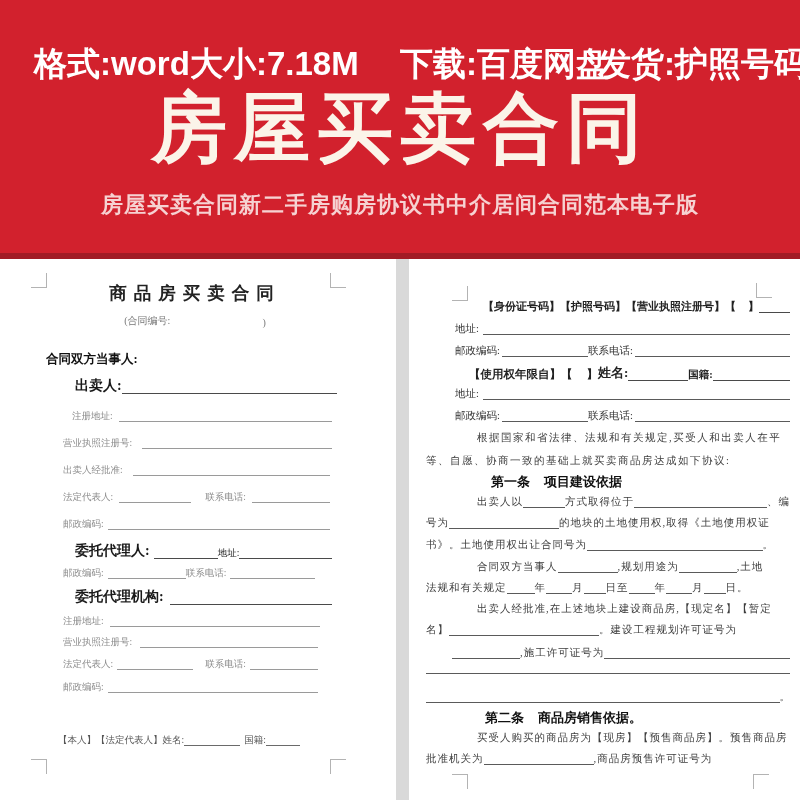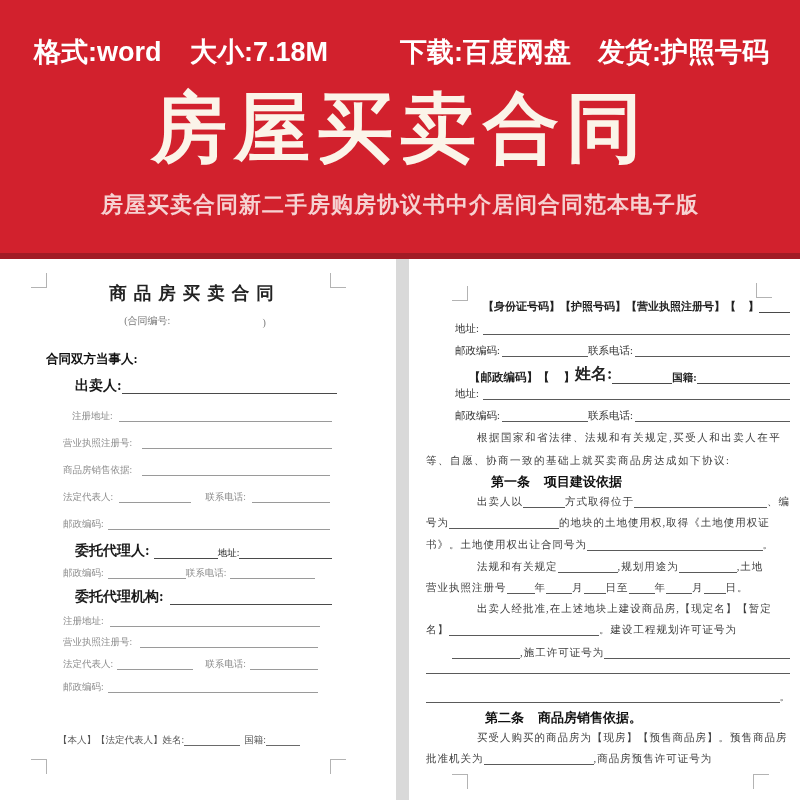--- a/index.html
+++ b/index.html
@@ -7,22 +7,22 @@
     width:800px;height:800px;position:relative;overflow:hidden;
     background:#ffffff;
     font-family:"Liberation Serif", serif;
   }
   
   .banner{
     position:absolute;top:0;left:0;width:800px;height:253px;
     background:#d2212d;border-bottom:6px solid #a21b25;
   }
   .meta-row span{
-    position:absolute;top:34px;color:#ffffff;font-weight:bold;
-    font-size:27px;font-family:"Liberation Sans", sans-serif;
+    position:absolute;top:42px;color:#ffffff;font-weight:bold;
+    font-size:33px;font-family:"Liberation Sans", sans-serif;
     white-space:nowrap;
   }
   .meta-0{left:34px}.meta-1{left:190px}.meta-2{left:400px}.meta-3{left:598px}
   .main-title{
     position:absolute;top:78px;left:0;width:800px;text-align:center;
     color:#fbf4e9;font-size:76px;font-weight:bold;letter-spacing:7px;
     font-family:"Liberation Sans", sans-serif;white-space:nowrap;
   }
   .subtitle{
     position:absolute;top:190px;left:0;width:800px;text-align:center;
@@ -91,21 +91,21 @@
         <span class="t">注册地址:</span>
         <span class="space" style="width: 6px;"></span>
         <span class="blank fill" style="border-bottom-color: rgb(154, 154, 154);"></span>
       </div>
       <div class="line" style="top: 178px; left: 63px; width: 269px; font-size: 9.5px; color: rgb(139, 139, 139);">
         <span class="t">营业执照注册号:</span>
         <span class="space" style="width: 10px;"></span>
         <span class="blank fill" style="border-bottom-color: rgb(154, 154, 154);"></span>
       </div>
       <div class="line" style="top: 205px; left: 63px; width: 267px; font-size: 9.5px; color: rgb(139, 139, 139);">
-        <span class="t">商品房销售依据:</span>
+        <span class="t">出卖人经批准:</span>
         <span class="space" style="width: 10px;"></span>
         <span class="blank fill" style="border-bottom-color: rgb(154, 154, 154);"></span>
       </div>
       <div class="line" style="top: 232px; left: 63px; width: 267px; font-size: 9.5px; color: rgb(139, 139, 139);">
         <span class="t">法定代表人:</span>
         <span class="space" style="width: 6px;"></span>
         <span class="blank" style="width: 72px; border-bottom-color: rgb(154, 154, 154);"></span>
         <span class="space" style="width: 14px;"></span>
         <span class="t">联系电话:</span>
         <span class="space" style="width: 6px;"></span>
@@ -187,24 +187,24 @@
       </div>
       <div class="line" style="top: 73px; left: 46px; width: 335px; font-size: 10.5px; color: rgb(51, 51, 51);">
         <span class="t">邮政编码:</span>
         <span class="space" style="width: 2px;"></span>
         <span class="blank" style="width: 86px; border-bottom-color: rgb(90, 90, 90);"></span>
         <span class="t">联系电话:</span>
         <span class="space" style="width: 2px;"></span>
         <span class="blank fill" style="border-bottom-color: rgb(90, 90, 90);"></span>
       </div>
       <div class="line" style="top: 93px; left: 60px; width: 321px; font-size: 11.5px; color: rgb(34, 34, 34); font-weight: bold;">
-        <span class="t">【邮政编码】【</span>
+        <span class="t">【使用权年限自】【</span>
         <span class="space" style="width: 14px;"></span>
         <span class="t">】</span>
-        <span class="t" style="font-size: 16px;">姓名:</span>
+        <span class="t" style="font-size: 13px;">姓名:</span>
         <span class="blank" style="width: 60px; border-bottom-color: rgb(74, 74, 74);"></span>
         <span class="t" style="font-size: 10.5px;">国籍:</span>
         <span class="blank fill" style="border-bottom-color: rgb(74, 74, 74);"></span>
       </div>
       <div class="line" style="top: 116px; left: 46px; width: 335px; font-size: 10.5px; color: rgb(51, 51, 51);">
         <span class="t">地址:</span>
         <span class="space" style="width: 4px;"></span>
         <span class="blank fill" style="border-bottom-color: rgb(90, 90, 90);"></span>
       </div>
       <div class="line" style="top: 138px; left: 46px; width: 335px; font-size: 10.5px; color: rgb(51, 51, 51);">
@@ -237,28 +237,28 @@
         <span class="t">号为</span>
         <span class="blank" style="width: 110px; border-bottom-color: rgb(90, 90, 90);"></span>
         <span class="t">的地块的土地使用权,取得《土地使用权证</span>
       </div>
       <div class="line" style="top: 267px; left: 17px; width: 348px; font-size: 10.5px; color: rgb(61, 61, 61); letter-spacing: 1px;">
         <span class="t">书》。土地使用权出让合同号为</span>
         <span class="blank fill" style="border-bottom-color: rgb(90, 90, 90);"></span>
         <span class="t">。</span>
       </div>
       <div class="line" style="top: 289px; left: 68px; width: 313px; font-size: 10.5px; color: rgb(61, 61, 61); letter-spacing: 1px;">
-        <span class="t">法规和有关规定</span>
+        <span class="t">合同双方当事人</span>
         <span class="blank" style="width: 60px; border-bottom-color: rgb(90, 90, 90);"></span>
         <span class="t">,规划用途为</span>
         <span class="blank" style="width: 58px; border-bottom-color: rgb(90, 90, 90);"></span>
         <span class="t">,土地</span>
       </div>
       <div class="line" style="top: 310px; left: 17px; width: 364px; font-size: 10.5px; color: rgb(61, 61, 61); letter-spacing: 1px;">
-        <span class="t">营业执照注册号</span>
+        <span class="t">法规和有关规定</span>
         <span class="blank" style="width: 28px; border-bottom-color: rgb(90, 90, 90);"></span>
         <span class="t">年</span>
         <span class="blank" style="width: 26px; border-bottom-color: rgb(90, 90, 90);"></span>
         <span class="t">月</span>
         <span class="blank" style="width: 22px; border-bottom-color: rgb(90, 90, 90);"></span>
         <span class="t">日至</span>
         <span class="blank" style="width: 26px; border-bottom-color: rgb(90, 90, 90);"></span>
         <span class="t">年</span>
         <span class="blank" style="width: 26px; border-bottom-color: rgb(90, 90, 90);"></span>
         <span class="t">月</span>

